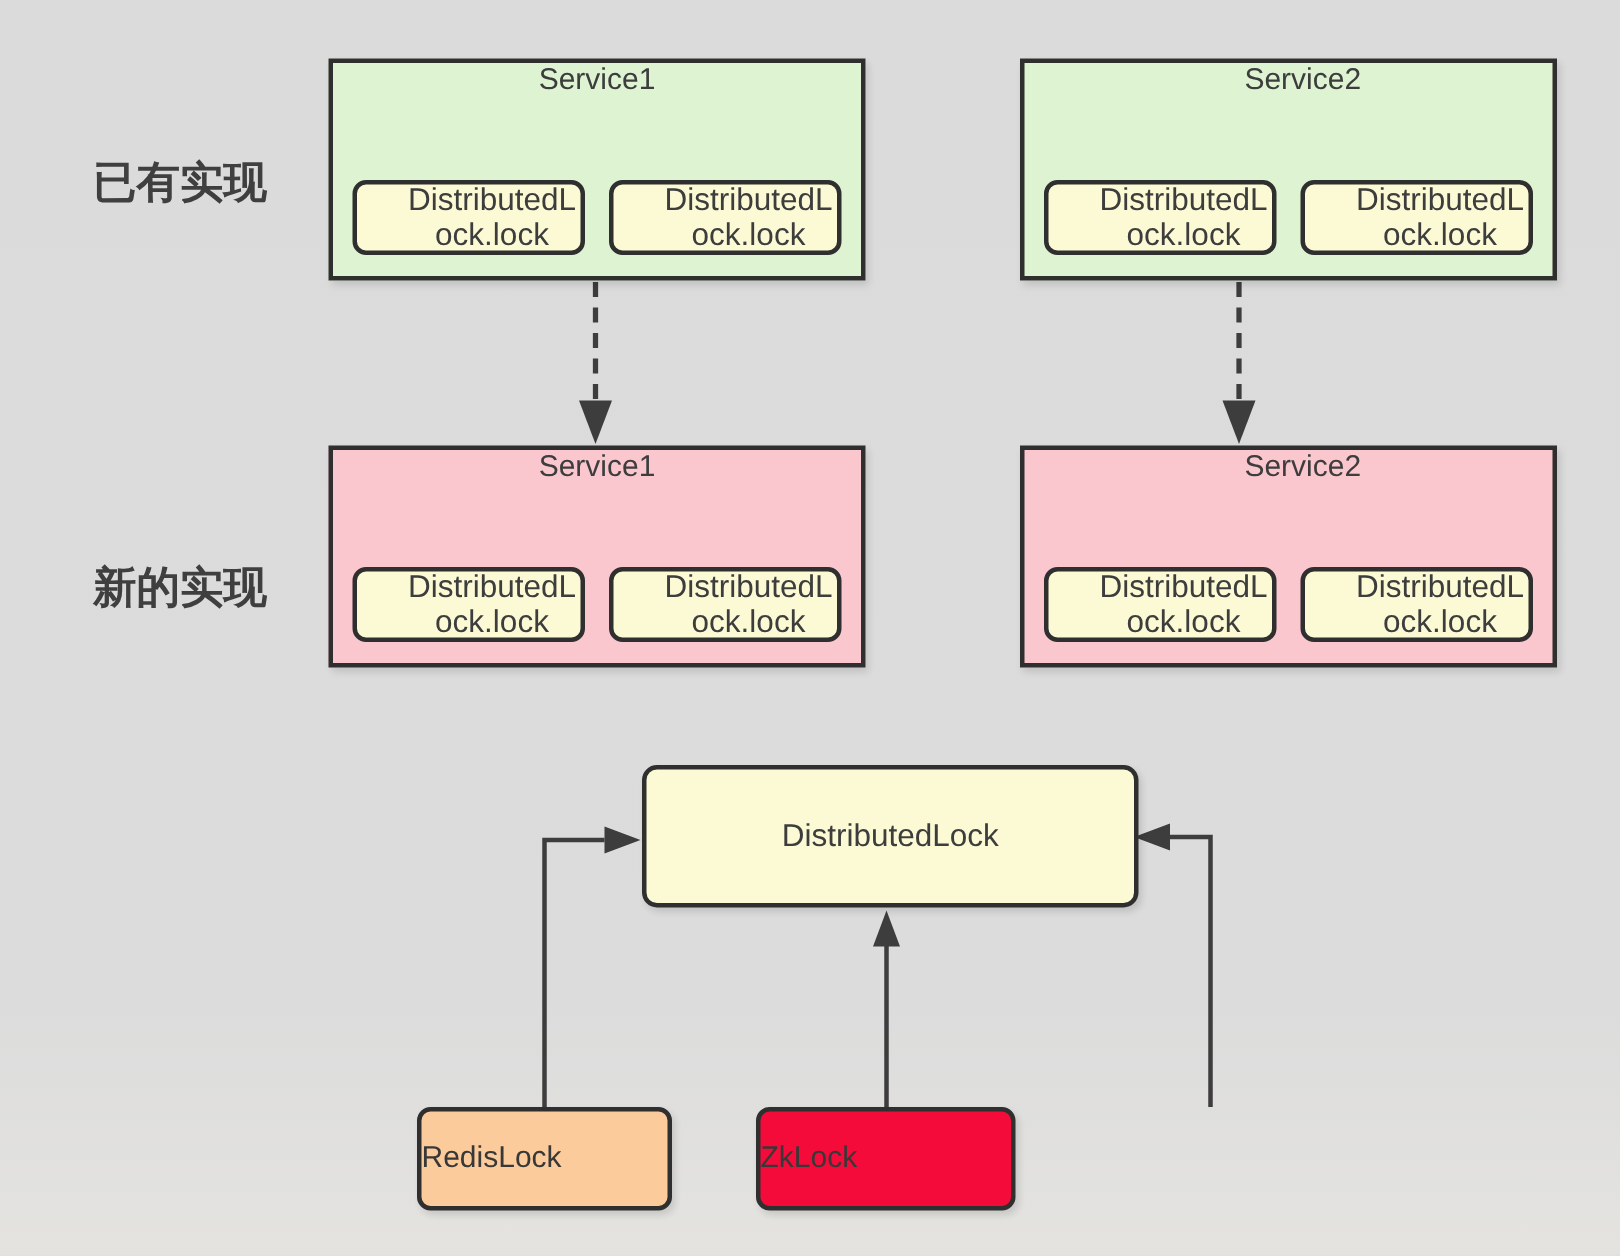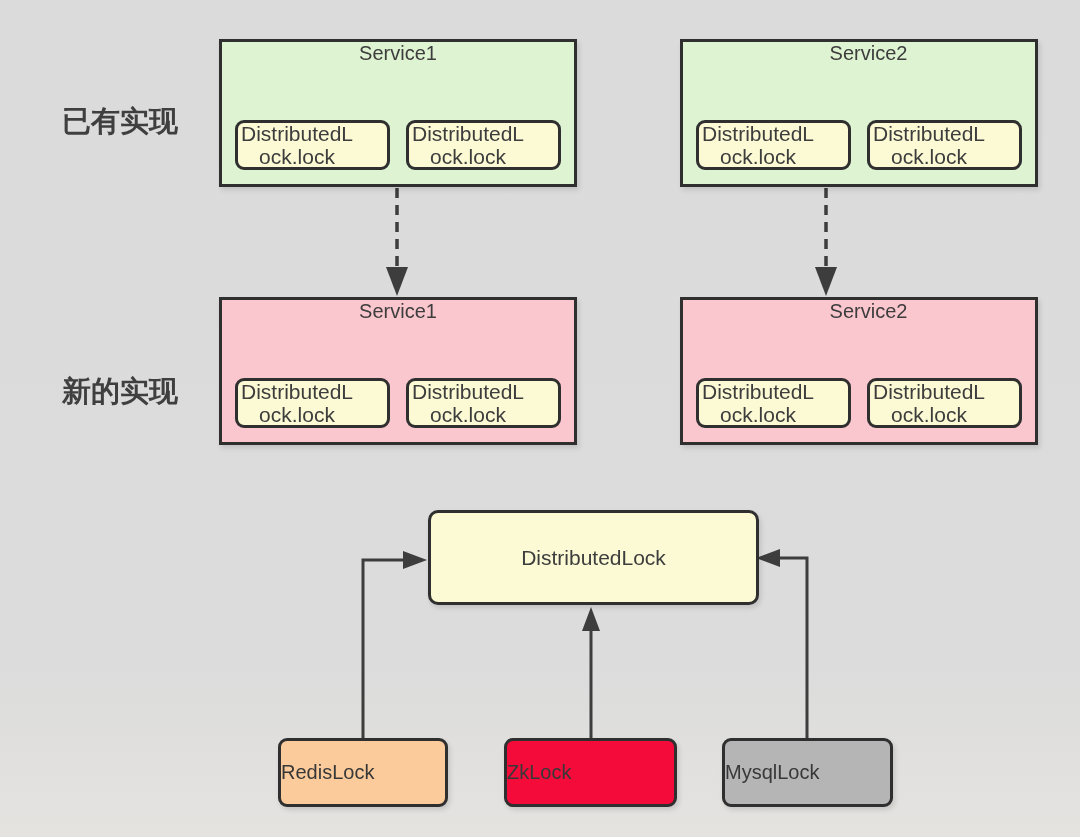--- a/index.html
+++ b/index.html
@@ -71,21 +71,21 @@
   }
   .call-box {
     width: 155px;
     height: 50px;
     background: #fbfad4;
     border: 3px solid #2f2f2f;
     border-radius: 9px;
     box-sizing: border-box;
     display: flex;
     align-items: center;
-    justify-content: flex-start;
+    justify-content: flex-end;
   }
   .call-text {
     display: inline-block;
     width: 118px;
     text-align: center;
     font-size: 21px;
     line-height: 23px;
     color: #3d3d3d;
     word-break: break-all;
   }
@@ -213,17 +213,14 @@
   <div class="iface-box">
     <span>DistributedLock</span>
   </div>
 
   <div class="impl-box redis">
     <span>RedisLock</span>
   </div>
   <div class="impl-box zk">
     <span>ZkLock</span>
   </div>
-  <div class="impl-box mysql">
-    <span>MysqlLock</span>
-  </div>
 
 </div>
 
 </body></html>

